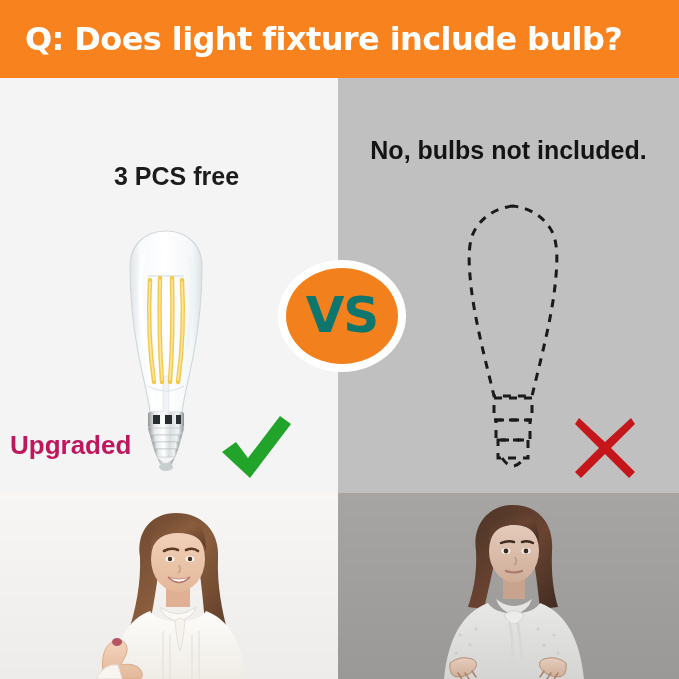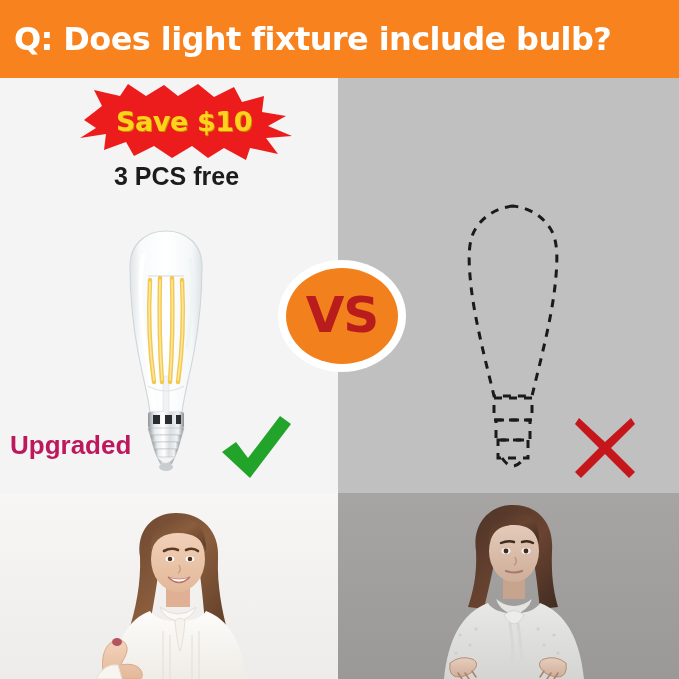--- a/index.html
+++ b/index.html
@@ -21,21 +21,21 @@
   
   .header {
     position: absolute;
     left: 0; top: 0;
     width: 679px;
     height: 78px;
     background: #F7821E;
     display: flex;
     align-items: center;
     box-sizing: border-box;
-    padding-left: 14px;
+    padding-left: 25px;
   }
   .header-title {
     color: #ffffff;
     font-family: "DejaVu Sans", sans-serif;
     font-size: 32px;
     font-weight: bold;
     letter-spacing: -0.6px;
     white-space: nowrap;
   }
 
@@ -169,21 +169,21 @@
     height: 116px;
   }
   .vs-label {
     position: absolute;
     left: 0; top: 0;
     width: 132px;
     height: 116px;
     display: flex;
     align-items: center;
     justify-content: center;
-    color: #b91c1c;
+    color: #0f766e;
     font-family: "DejaVu Sans", sans-serif;
     font-size: 50px;
     font-weight: bold;
     letter-spacing: -1px;
     padding-bottom: 2px;
     box-sizing: border-box;
   }
 
   
   .photos {
@@ -208,26 +208,20 @@
 <div class="page">
 
   <div class="header">
     <div class="header-title">Q: Does light fixture include bulb?</div>
   </div>
 
   <div class="compare">
 
     <div class="panel panel-left">
 
-      <div class="starburst">
-        <svg width="232" height="78" viewBox="0 0 232 78">
-          <polygon fill="#ED1C1C" points="16,38 34,24 26,8 52,14 60,2 78,14 96,3 110,14 130,2 146,15 166,5 174,20 196,14 194,30 218,34 200,44 224,54 198,56 210,72 182,66 178,78 156,66 140,76 124,64 104,76 86,64 66,74 58,60 36,68 38,52 12,56 28,46"></polygon>
-        </svg>
-        <div class="starburst-label">Save $10</div>
-      </div>
 
       <div class="left-caption">
         <span class="line">3 PCS free</span>
       </div>
 
       <div class="bulb-real">
         <svg width="124" height="245" viewBox="0 0 124 245">
           <defs>
             <linearGradient id="glassGrad" x1="0" y1="0" x2="1" y2="0">
               <stop offset="0%" stop-color="#dfe4e6"></stop>
@@ -302,20 +296,21 @@
 
       <div class="check-mark">
         <svg width="76" height="76" viewBox="0 0 76 76">
           <path d="M4 44 L18 34 L30 50 L62 8 L73 16 L32 70 Z" fill="#22A32A"></path>
         </svg>
       </div>
     </div>
 
     <div class="panel panel-right"></div>
 
+    <div class="right-caption">No, bulbs not included.</div>
 
     <div class="bulb-ghost">
       <svg width="130" height="275" viewBox="0 0 130 275">
         <g fill="none" stroke="#1a1a1a" stroke-width="3" stroke-dasharray="8 7" stroke-linecap="butt">
           <path d="M65 6
                    C 48 8, 36 16, 28 28
                    C 20 40, 20 58, 23 86
                    C 27 122, 38 162, 46 196
                    L 84 196
                    C 92 162, 103 122, 107 86

